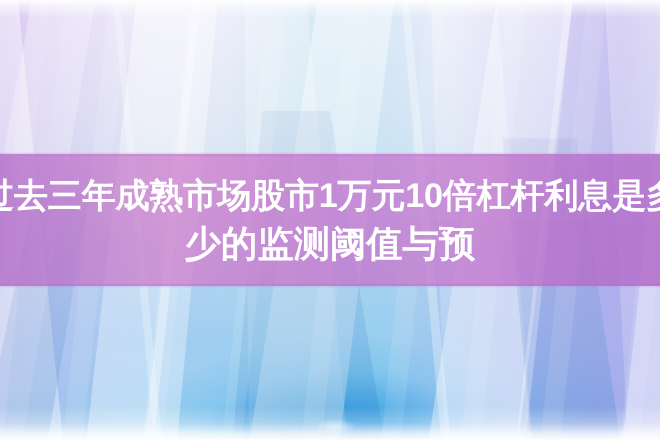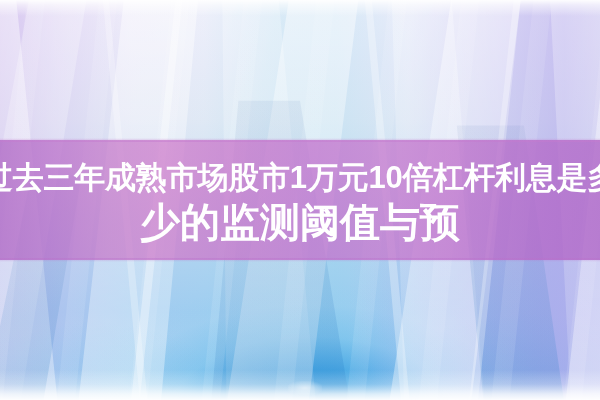--- a/index.html
+++ b/index.html
@@ -190,21 +190,21 @@
     height: 120px;
     display: flex;
     flex-direction: column;
     align-items: center;
     justify-content: center;
     gap: 2px;
   }
 
   .title-line {
     color: #ffffff;
-    font-size: 40px;
+    font-size: 33px;
     font-weight: bold;
     line-height: 42px;
     letter-spacing: 0px;
     white-space: nowrap;
     text-align: center;
   }
 
   .title-line.line-1 {
     font-size: 31px;
     letter-spacing: -0.2px;

